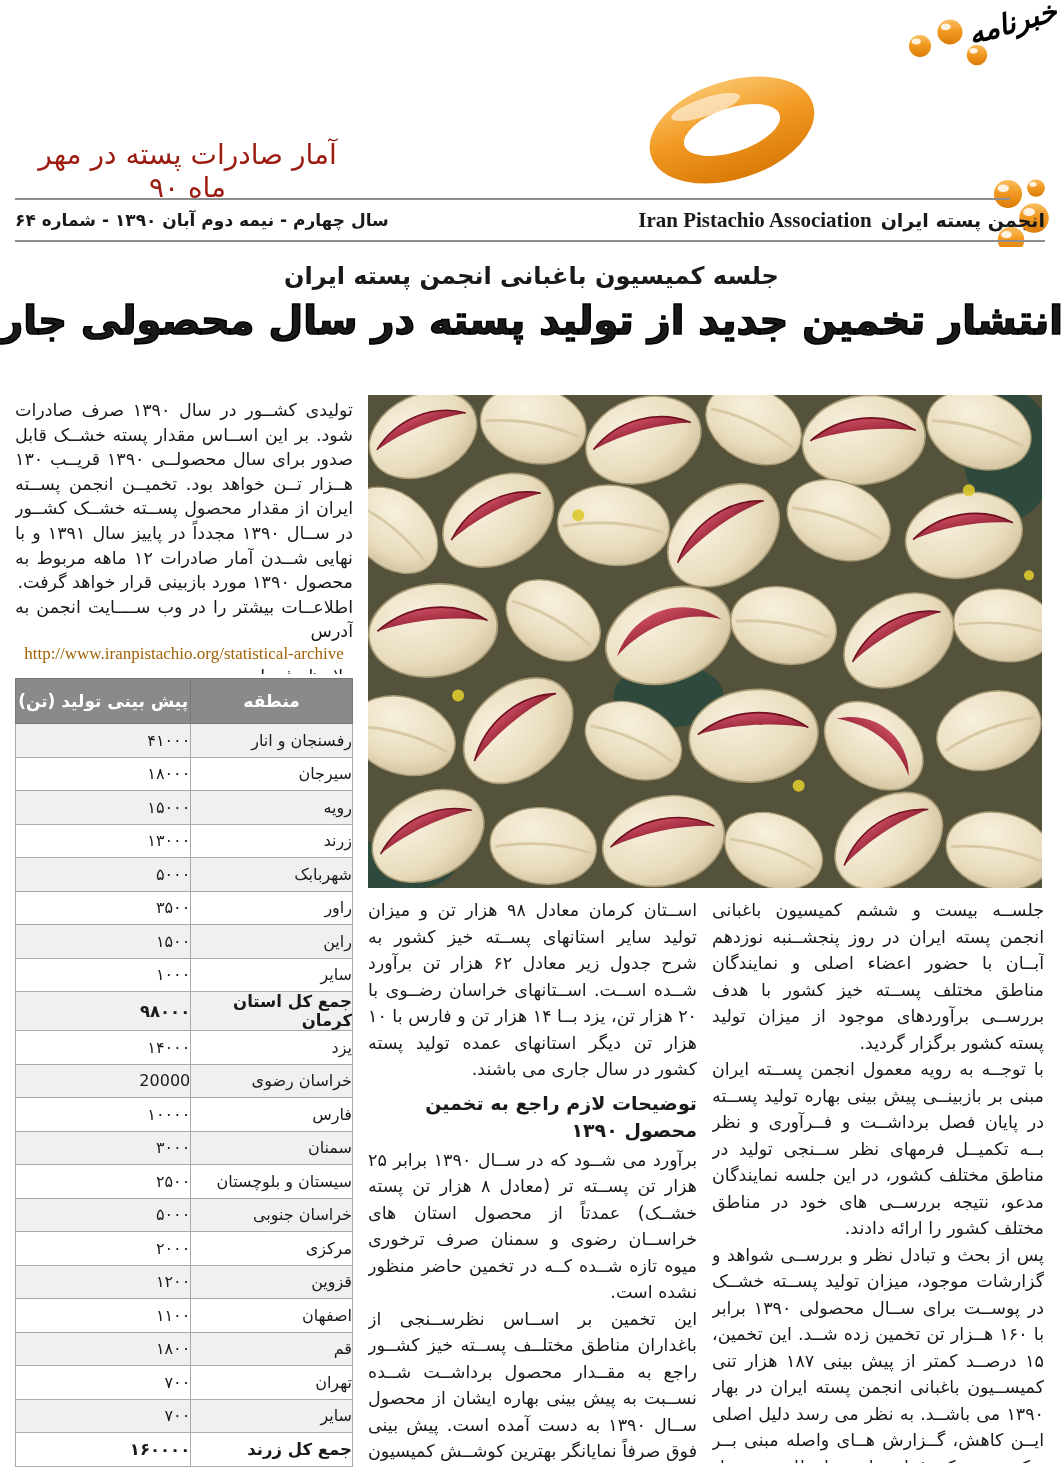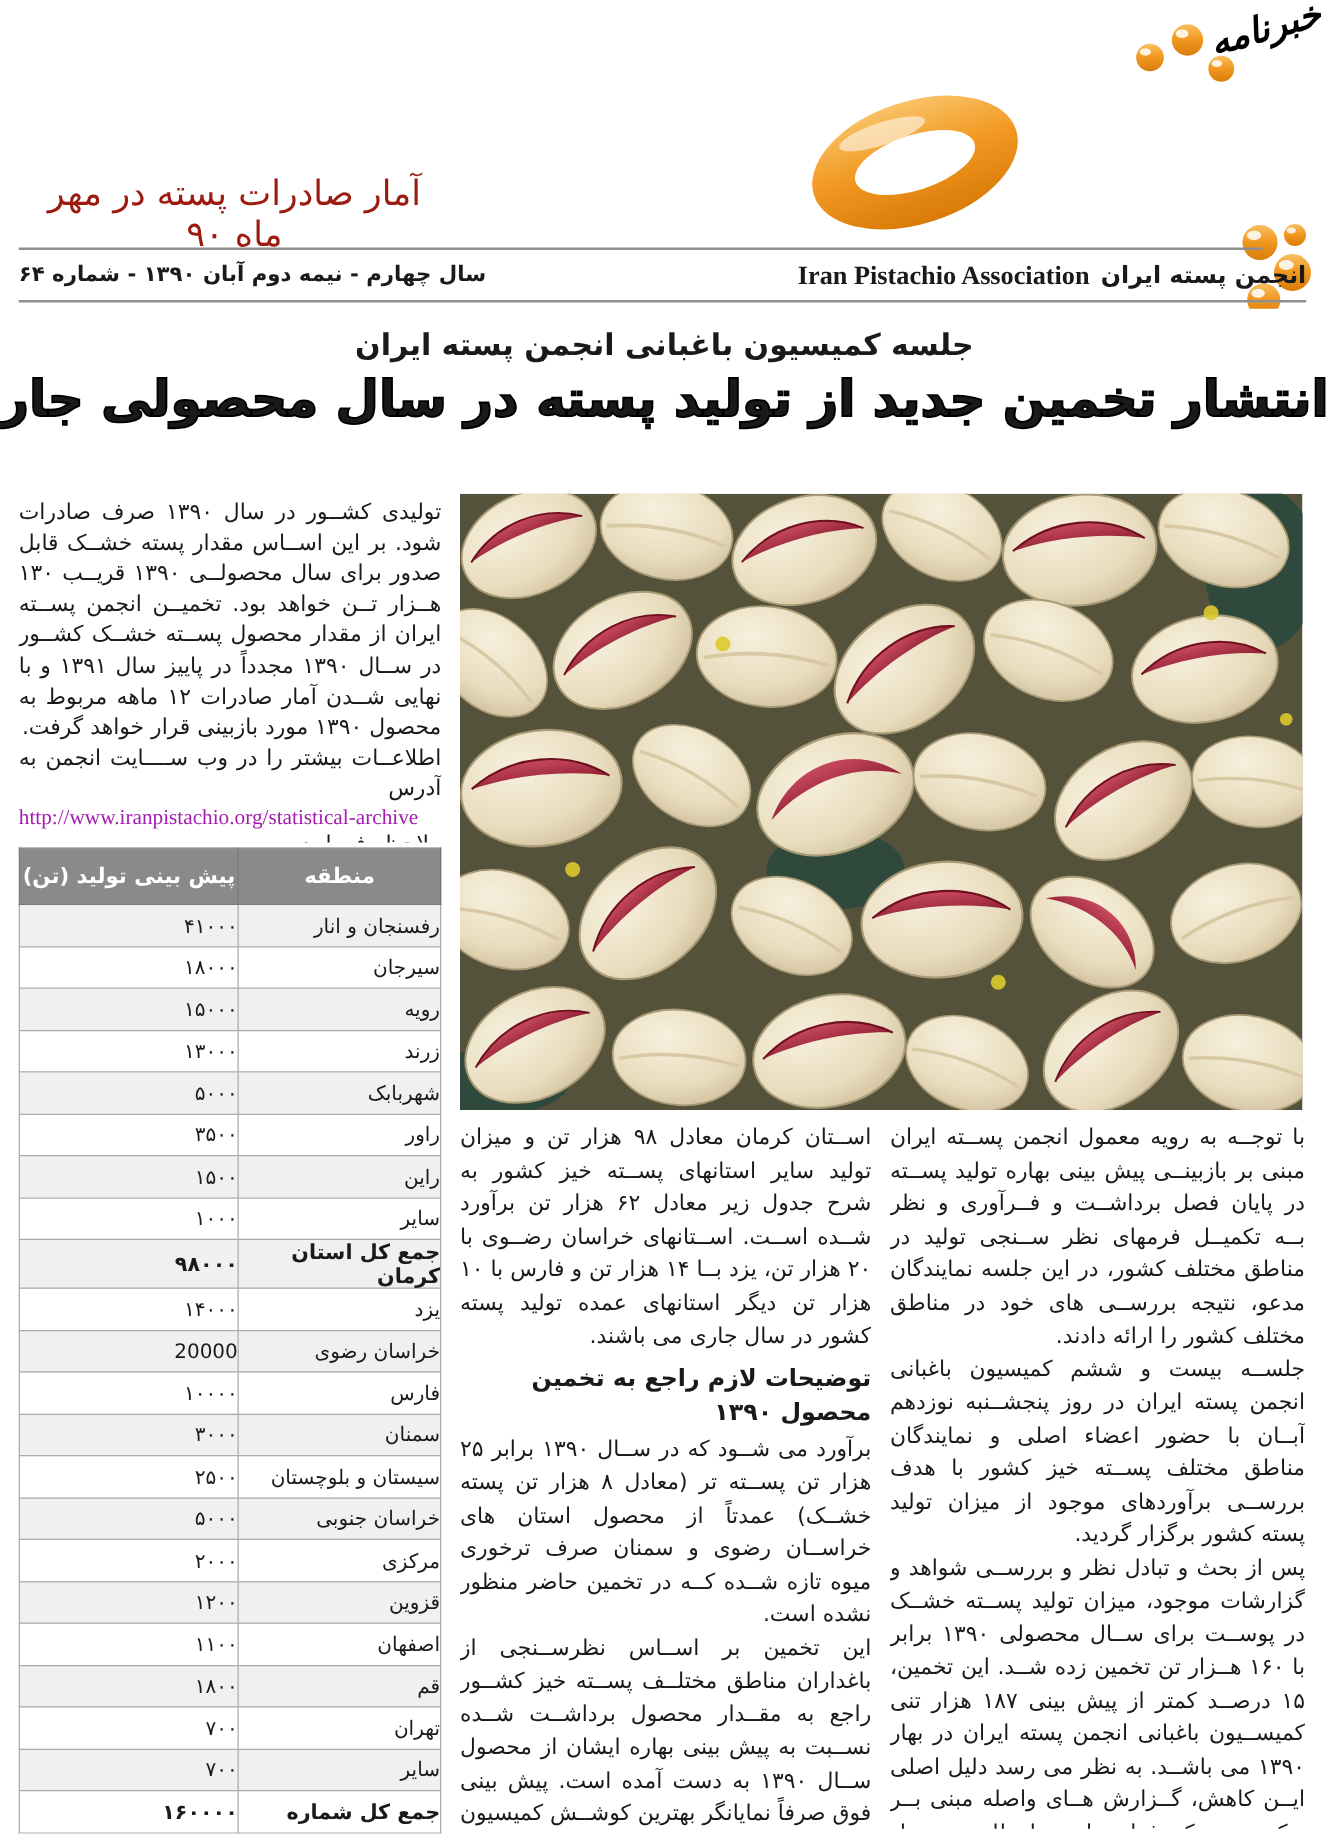--- a/index.html
+++ b/index.html
@@ -25,21 +25,21 @@
   .main-title{position:absolute;left:0;top:297px;width:100%;text-align:center;
         font-size:40px;font-weight:bold;letter-spacing:-0.5px;white-space:nowrap;
         -webkit-text-stroke:1.6px #000;}
   
   .photo{position:absolute;left:368px;top:395px;width:674px;height:493px;}
   
   .bodycol p{margin:0;text-align:justify;font-size:17.5px;line-height:26.5px;}
   .col-left{position:absolute;left:15px;top:398px;width:338px;height:276px;overflow:hidden;}
   .col-left p{line-height:24.6px;}
   .url-line{font-family:"Liberation Serif",serif;font-size:17px;direction:ltr;
-        text-align:left;color:#a21caf;text-decoration:none;display:block;}
+        text-align:center;color:#a16207;text-decoration:none;display:block;}
   .tail-line{text-align:right !important;}
   .col-mid{position:absolute;left:368px;top:897px;width:329px;height:566px;overflow:hidden;}
   .col-right{position:absolute;left:712px;top:897px;width:332px;height:566px;overflow:hidden;}
   .subhead{font-size:19px;font-weight:bold;margin:7px 0 3px 0;line-height:27px;}
   
   .prod-table{position:absolute;left:15px;top:678px;width:338px;border-collapse:collapse;}
   .prod-table th{background:#8a8a8a;color:#fff;font-size:17px;font-weight:bold;
         height:42px;border:1px solid #777;}
   .prod-table td{height:32.5px;text-align:right;vertical-align:middle;font-size:16px;
         border:1px solid #aaa;padding:0;}
@@ -256,32 +256,32 @@
         </tr>
       <tr>
           <td>تهران</td>
           <td>۷۰۰</td>
         </tr>
       <tr>
           <td>سایر</td>
           <td>۷۰۰</td>
         </tr>
       <tr class="total">
-          <td>جمع کل شماره</td>
+          <td>جمع کل زرند</td>
           <td>۱۶۰۰۰۰</td>
         </tr>
     </tbody>
   </table>
 
   <div class="bodycol col-mid">
     <p>اســتان کرمان معادل ۹۸ هزار تن و میزان تولید سایر استانهای پســته خیز کشور به شرح جدول زیر معادل ۶۲ هزار تن برآورد شــده اســت. اســتانهای خراسان رضــوی با ۲۰ هزار تن، یزد بــا ۱۴ هزار تن و فارس با ۱۰ هزار تن دیگر استانهای عمده تولید پسته کشور در سال جاری می باشند.</p>
     <div class="subhead">توضیحات لازم راجع به تخمین محصول ۱۳۹۰</div>
     <p>برآورد می شــود که در ســال ۱۳۹۰ برابر ۲۵ هزار تن پســته تر (معادل ۸ هزار تن پسته خشــک) عمدتاً از محصول استان های خراســان رضوی و سمنان صرف ترخوری میوه تازه شــده کــه در تخمین حاضر منظور نشده است.</p>
     <p>این تخمین بر اســاس نظرســنجی از باغداران مناطق مختلــف پســته خیز کشــور راجع به مقــدار محصول برداشــت شــده نســبت به پیش بینی بهاره ایشان از محصول ســال ۱۳۹۰ به دست آمده است. پیش بینی فوق صرفاً نمایانگر بهترین کوشــش کمیسیون باغبانی انجمــن پســته ایران بــوده و احتمال خطا نســبت به مقــدار واقعی محصول تولیدی در ســال ۱۳۹۰ وجود دارد. برآورد می شود حدود ۸۰ درصد از پسته خشک</p>
   </div>
 
   <div class="bodycol col-right">
+    <p>جلســه بیست و ششم کمیسیون باغبانی انجمن پسته ایران در روز پنجشــنبه نوزدهم آبــان با حضور اعضاء اصلی و نمایندگان مناطق مختلف پســته خیز کشور با هدف بررســی برآوردهای موجود از میزان تولید پسته کشور برگزار گردید.</p>
     <p>با توجــه به رویه معمول انجمن پســته ایران مبنی بر بازبینــی پیش بینی بهاره تولید پســته در پایان فصل برداشــت و فــرآوری و نظر بــه تکمیــل فرمهای نظر ســنجی تولید در مناطق مختلف کشور، در این جلسه نمایندگان مدعو، نتیجه بررســی های خود در مناطق مختلف کشور را ارائه دادند.</p>
-    <p>جلســه بیست و ششم کمیسیون باغبانی انجمن پسته ایران در روز پنجشــنبه نوزدهم آبــان با حضور اعضاء اصلی و نمایندگان مناطق مختلف پســته خیز کشور با هدف بررســی برآوردهای موجود از میزان تولید پسته کشور برگزار گردید.</p>
     <p>پس از بحث و تبادل نظر و بررســی شواهد و گزارشات موجود، میزان تولید پســته خشــک در پوســت برای ســال محصولی ۱۳۹۰ برابر با ۱۶۰ هــزار تن تخمین زده شــد. این تخمین، ۱۵ درصــد کمتر از پیش بینی ۱۸۷ هزار تنی کمیســیون باغبانی انجمن پسته ایران در بهار ۱۳۹۰ می باشــد. به نظر می رسد دلیل اصلی ایــن کاهش، گــزارش هــای واصله مبنی بــر پوکی و ســبکی فراتــر از حد انتظار محصــول ۱۳۹۰ در اغلب مناطق پسته خیز اســتانهای کرمان و خراسان رضوی بوده است. براســاس گزارش نهایی، میزان تولید پسته</p>
   </div>
 
 </div>
 
 </body></html>

